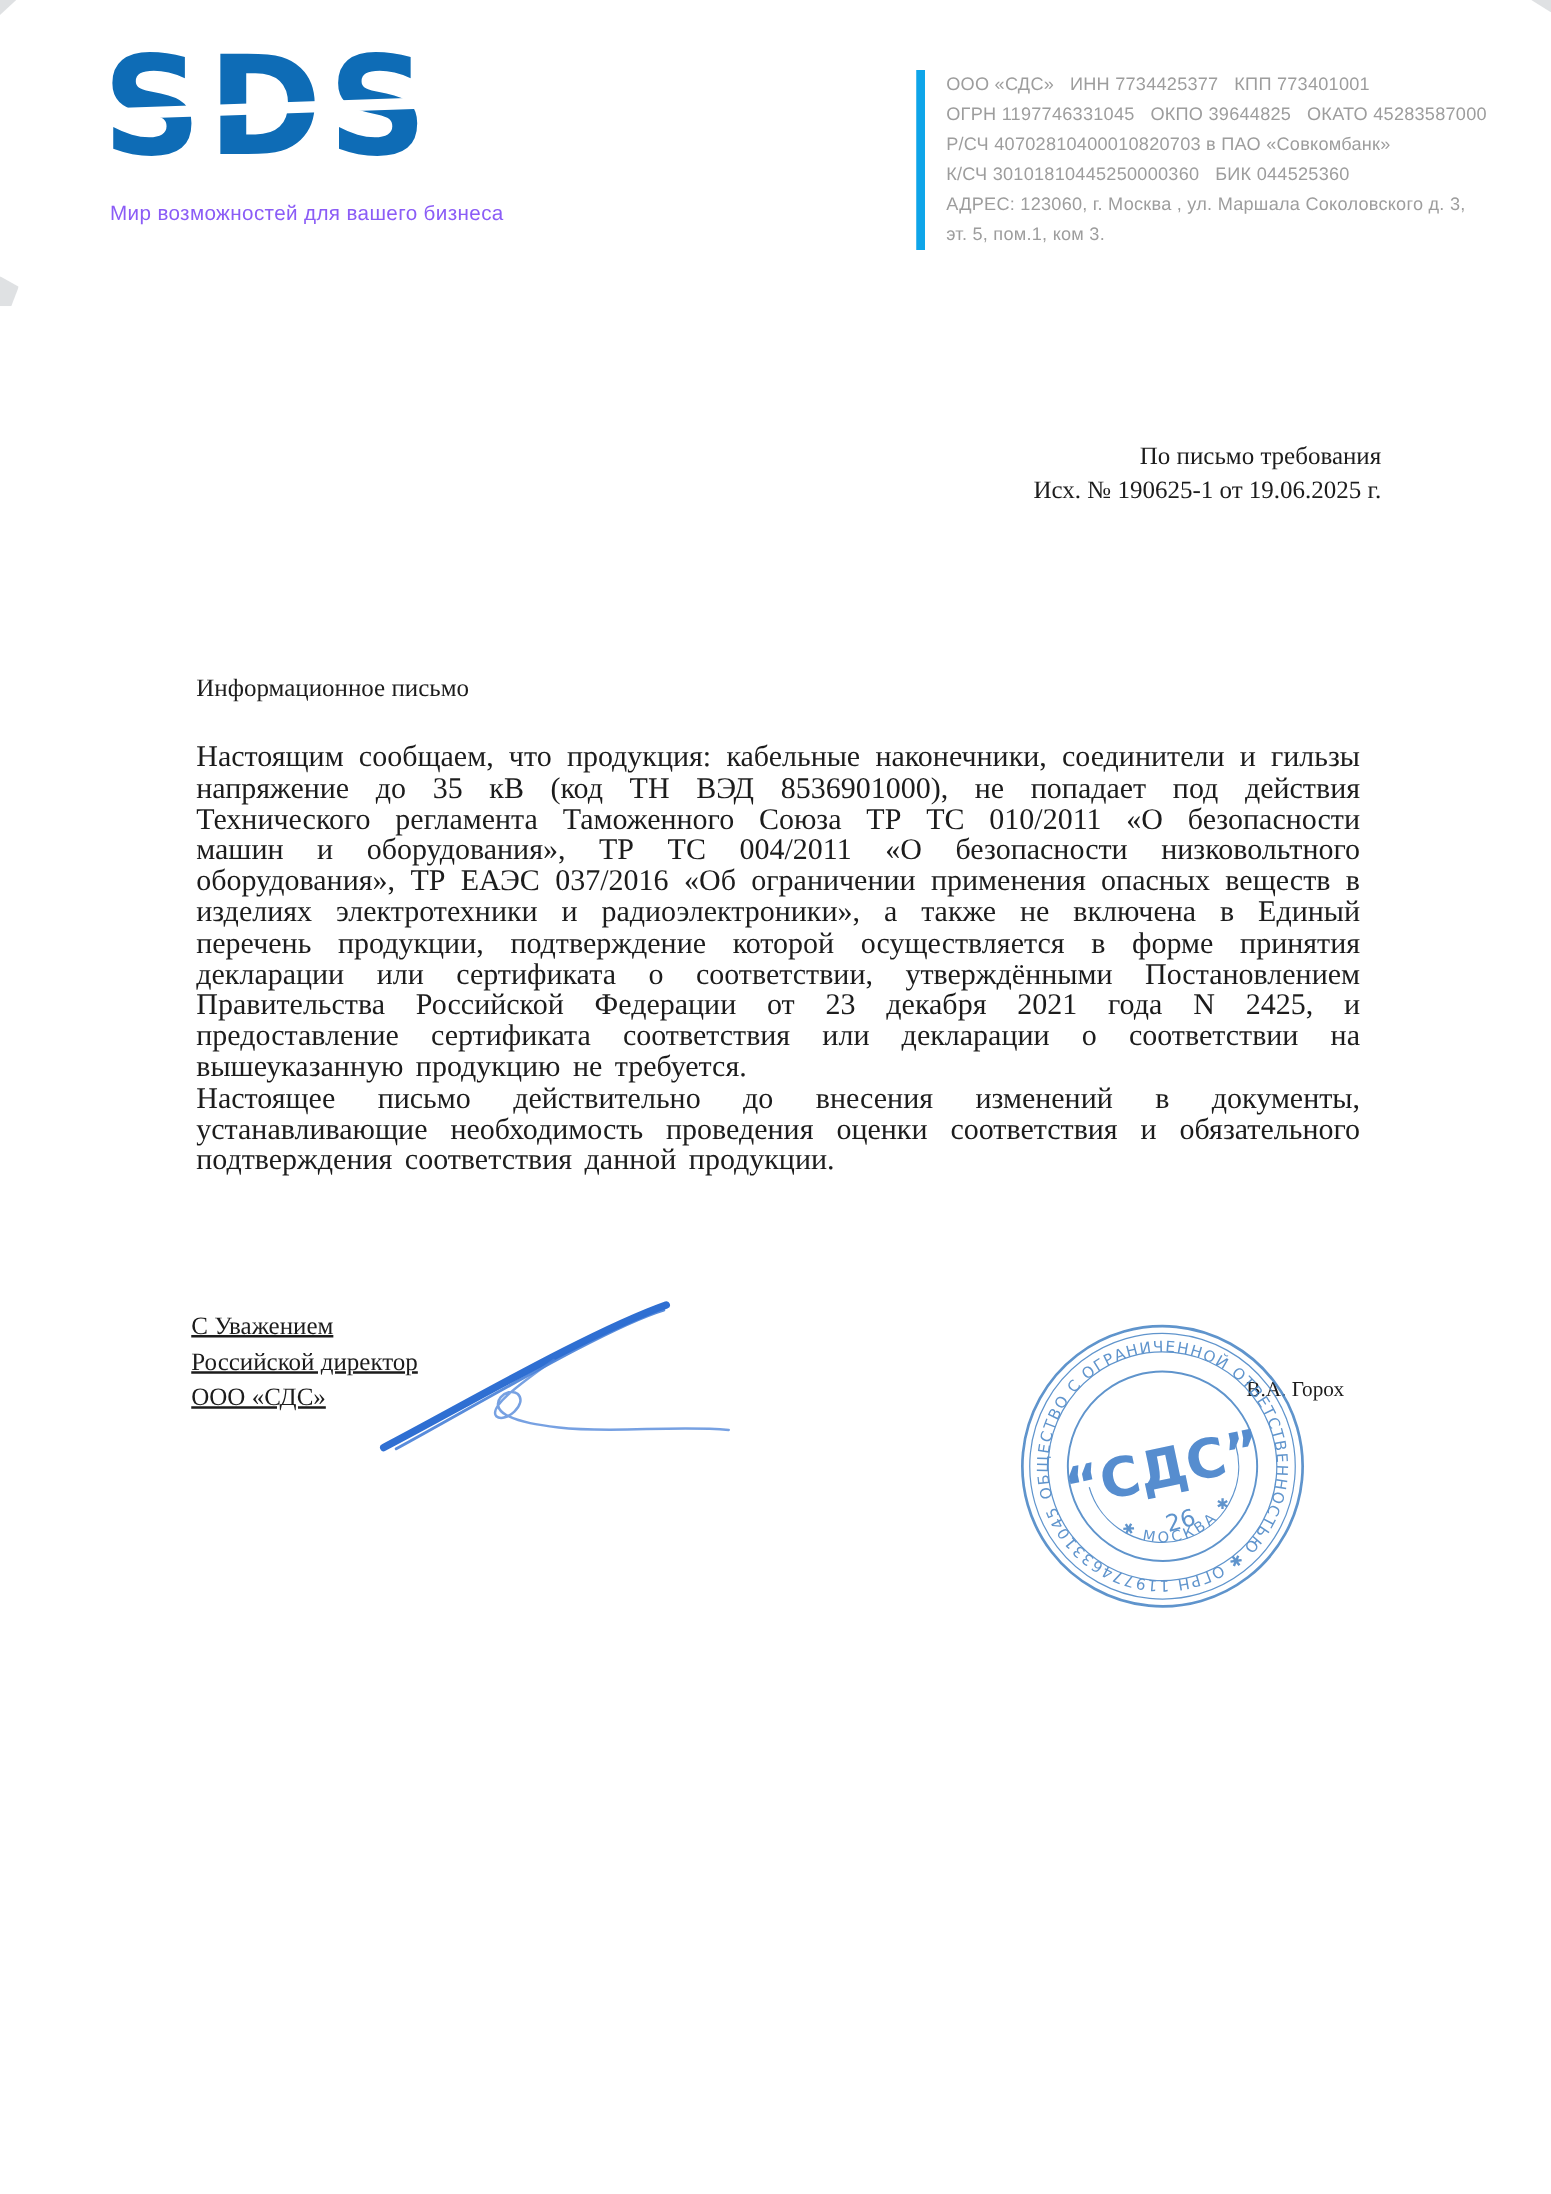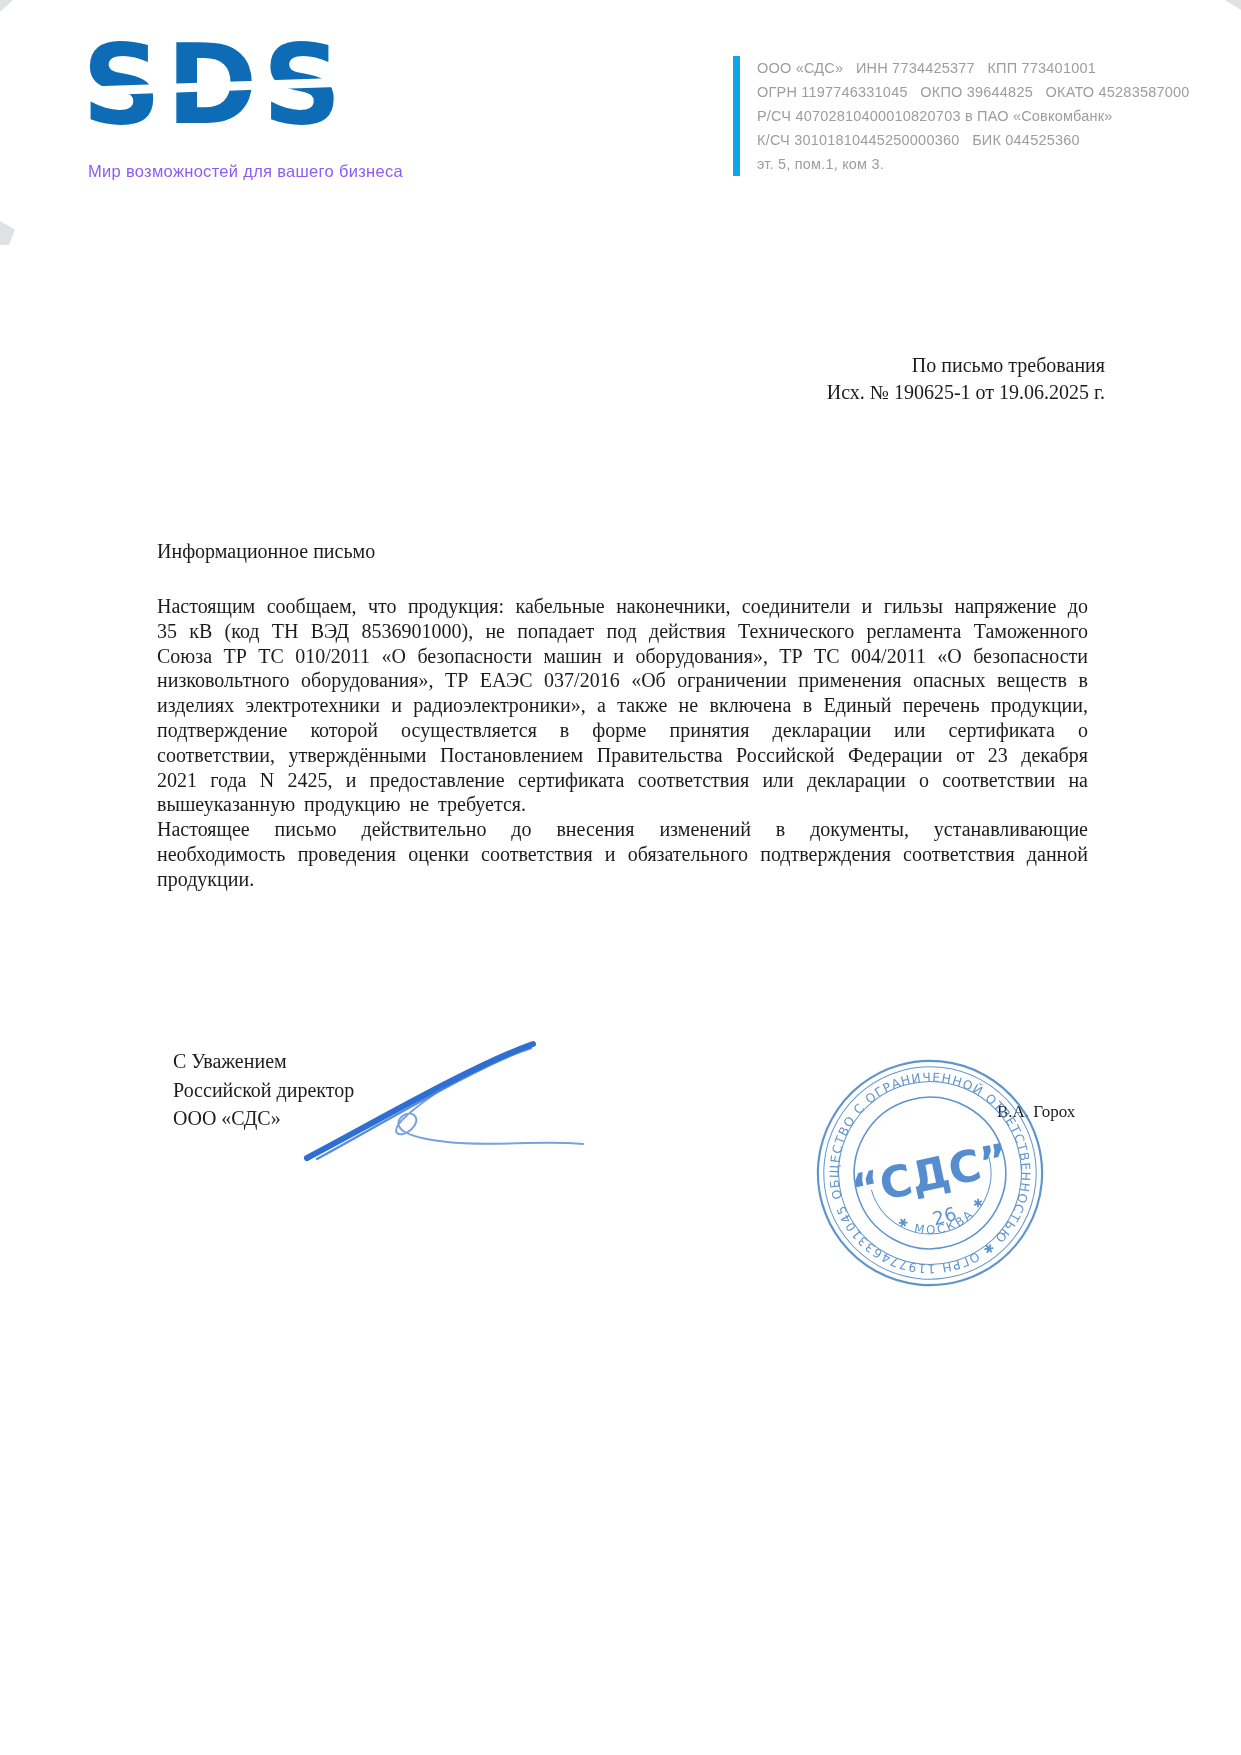--- a/index.html
+++ b/index.html
@@ -46,28 +46,28 @@
     position:absolute;top:352px;right:136px;
     text-align:right;
     font-size:20px;line-height:27px;
   }
   .letter-title{
     position:absolute;left:157px;top:540px;width:931px;
     text-align:left;font-size:20px;
   }
   .letter-body{
     position:absolute;left:157px;top:594px;width:931px;
-    font-size:20px;line-height:24.8px;
+    font-size:24px;line-height:24.8px;
     text-align:justify;
     word-spacing:4px;
   }
   .letter-body p{margin:0;}
   .closing-block{
-    position:absolute;left:173px;top:1047px;
-    font-size:20px;line-height:28.5px;
+    position:absolute;left:153px;top:1047px;
+    font-size:20px;line-height:28.5px;text-decoration:underline;
   }
   .signer-name{
     position:absolute;left:997px;top:1102px;
     font-size:17px;white-space:nowrap;
   }
   
   .signature{position:absolute;left:293px;top:1030px;width:305px;height:140px;}
   .stamp{position:absolute;left:812px;top:1055px;width:236px;height:236px;opacity:0.88;}
   
   .noise{position:absolute;background:#b9bdc1;opacity:0.45;}
@@ -88,20 +88,21 @@
     <div class="logo-text">SDS</div>
     <div class="logo-cut"></div>
   </div>
   <div class="tagline">Мир возможностей для вашего бизнеса</div>
 
   <div class="requisites">
     <div class="req-line">ООО «СДС»   ИНН 7734425377   КПП 773401001</div>
     <div class="req-line">ОГРН 1197746331045   ОКПО 39644825   ОКАТО 45283587000</div>
     <div class="req-line">Р/СЧ 40702810400010820703 в ПАО «Совкомбанк»</div>
     <div class="req-line">К/СЧ 30101810445250000360   БИК 044525360</div>
+    <div class="req-line">АДРЕС: 123060, г. Москва , ул. Маршала Соколовского д. 3,</div>
     <div class="req-line">эт. 5, пом.1, ком 3.</div>
   </div>
 
   <div class="recipient-block">
     <div>По письмо требования</div>
     <div>Исх. № 190625-1 от 19.06.2025 г.</div>
   </div>
 
   <div class="letter-title">Информационное письмо</div>
 

